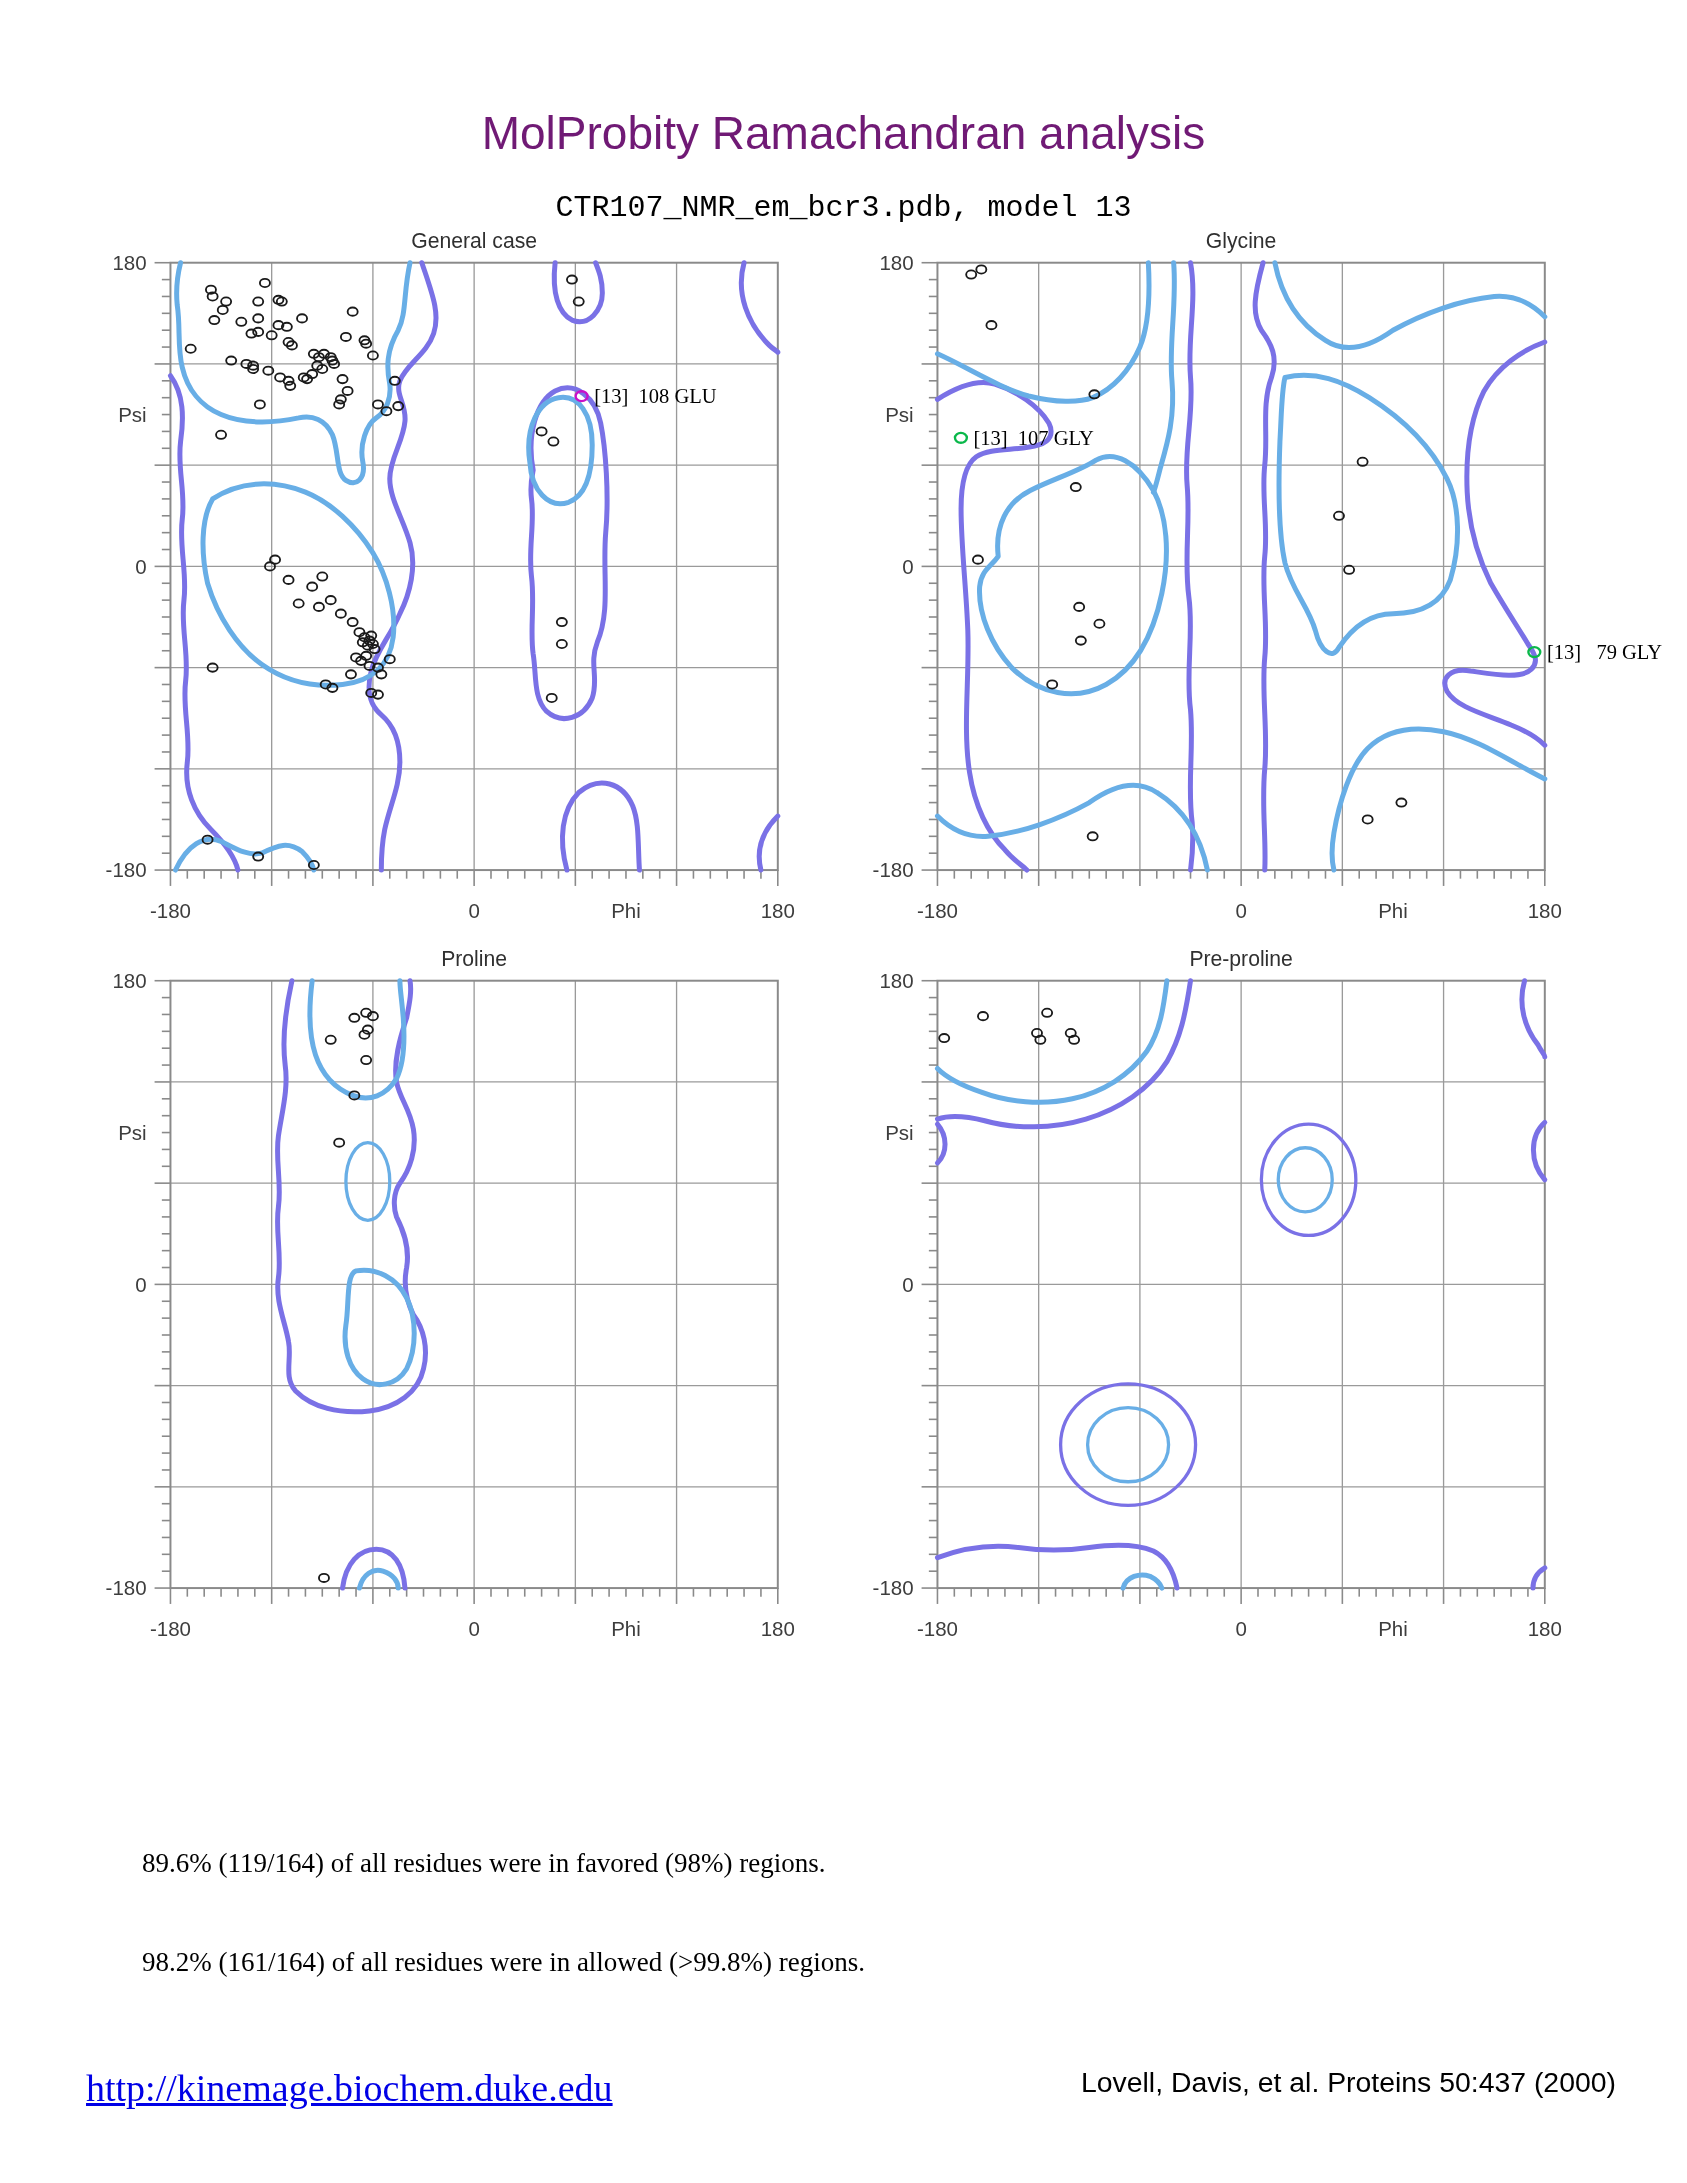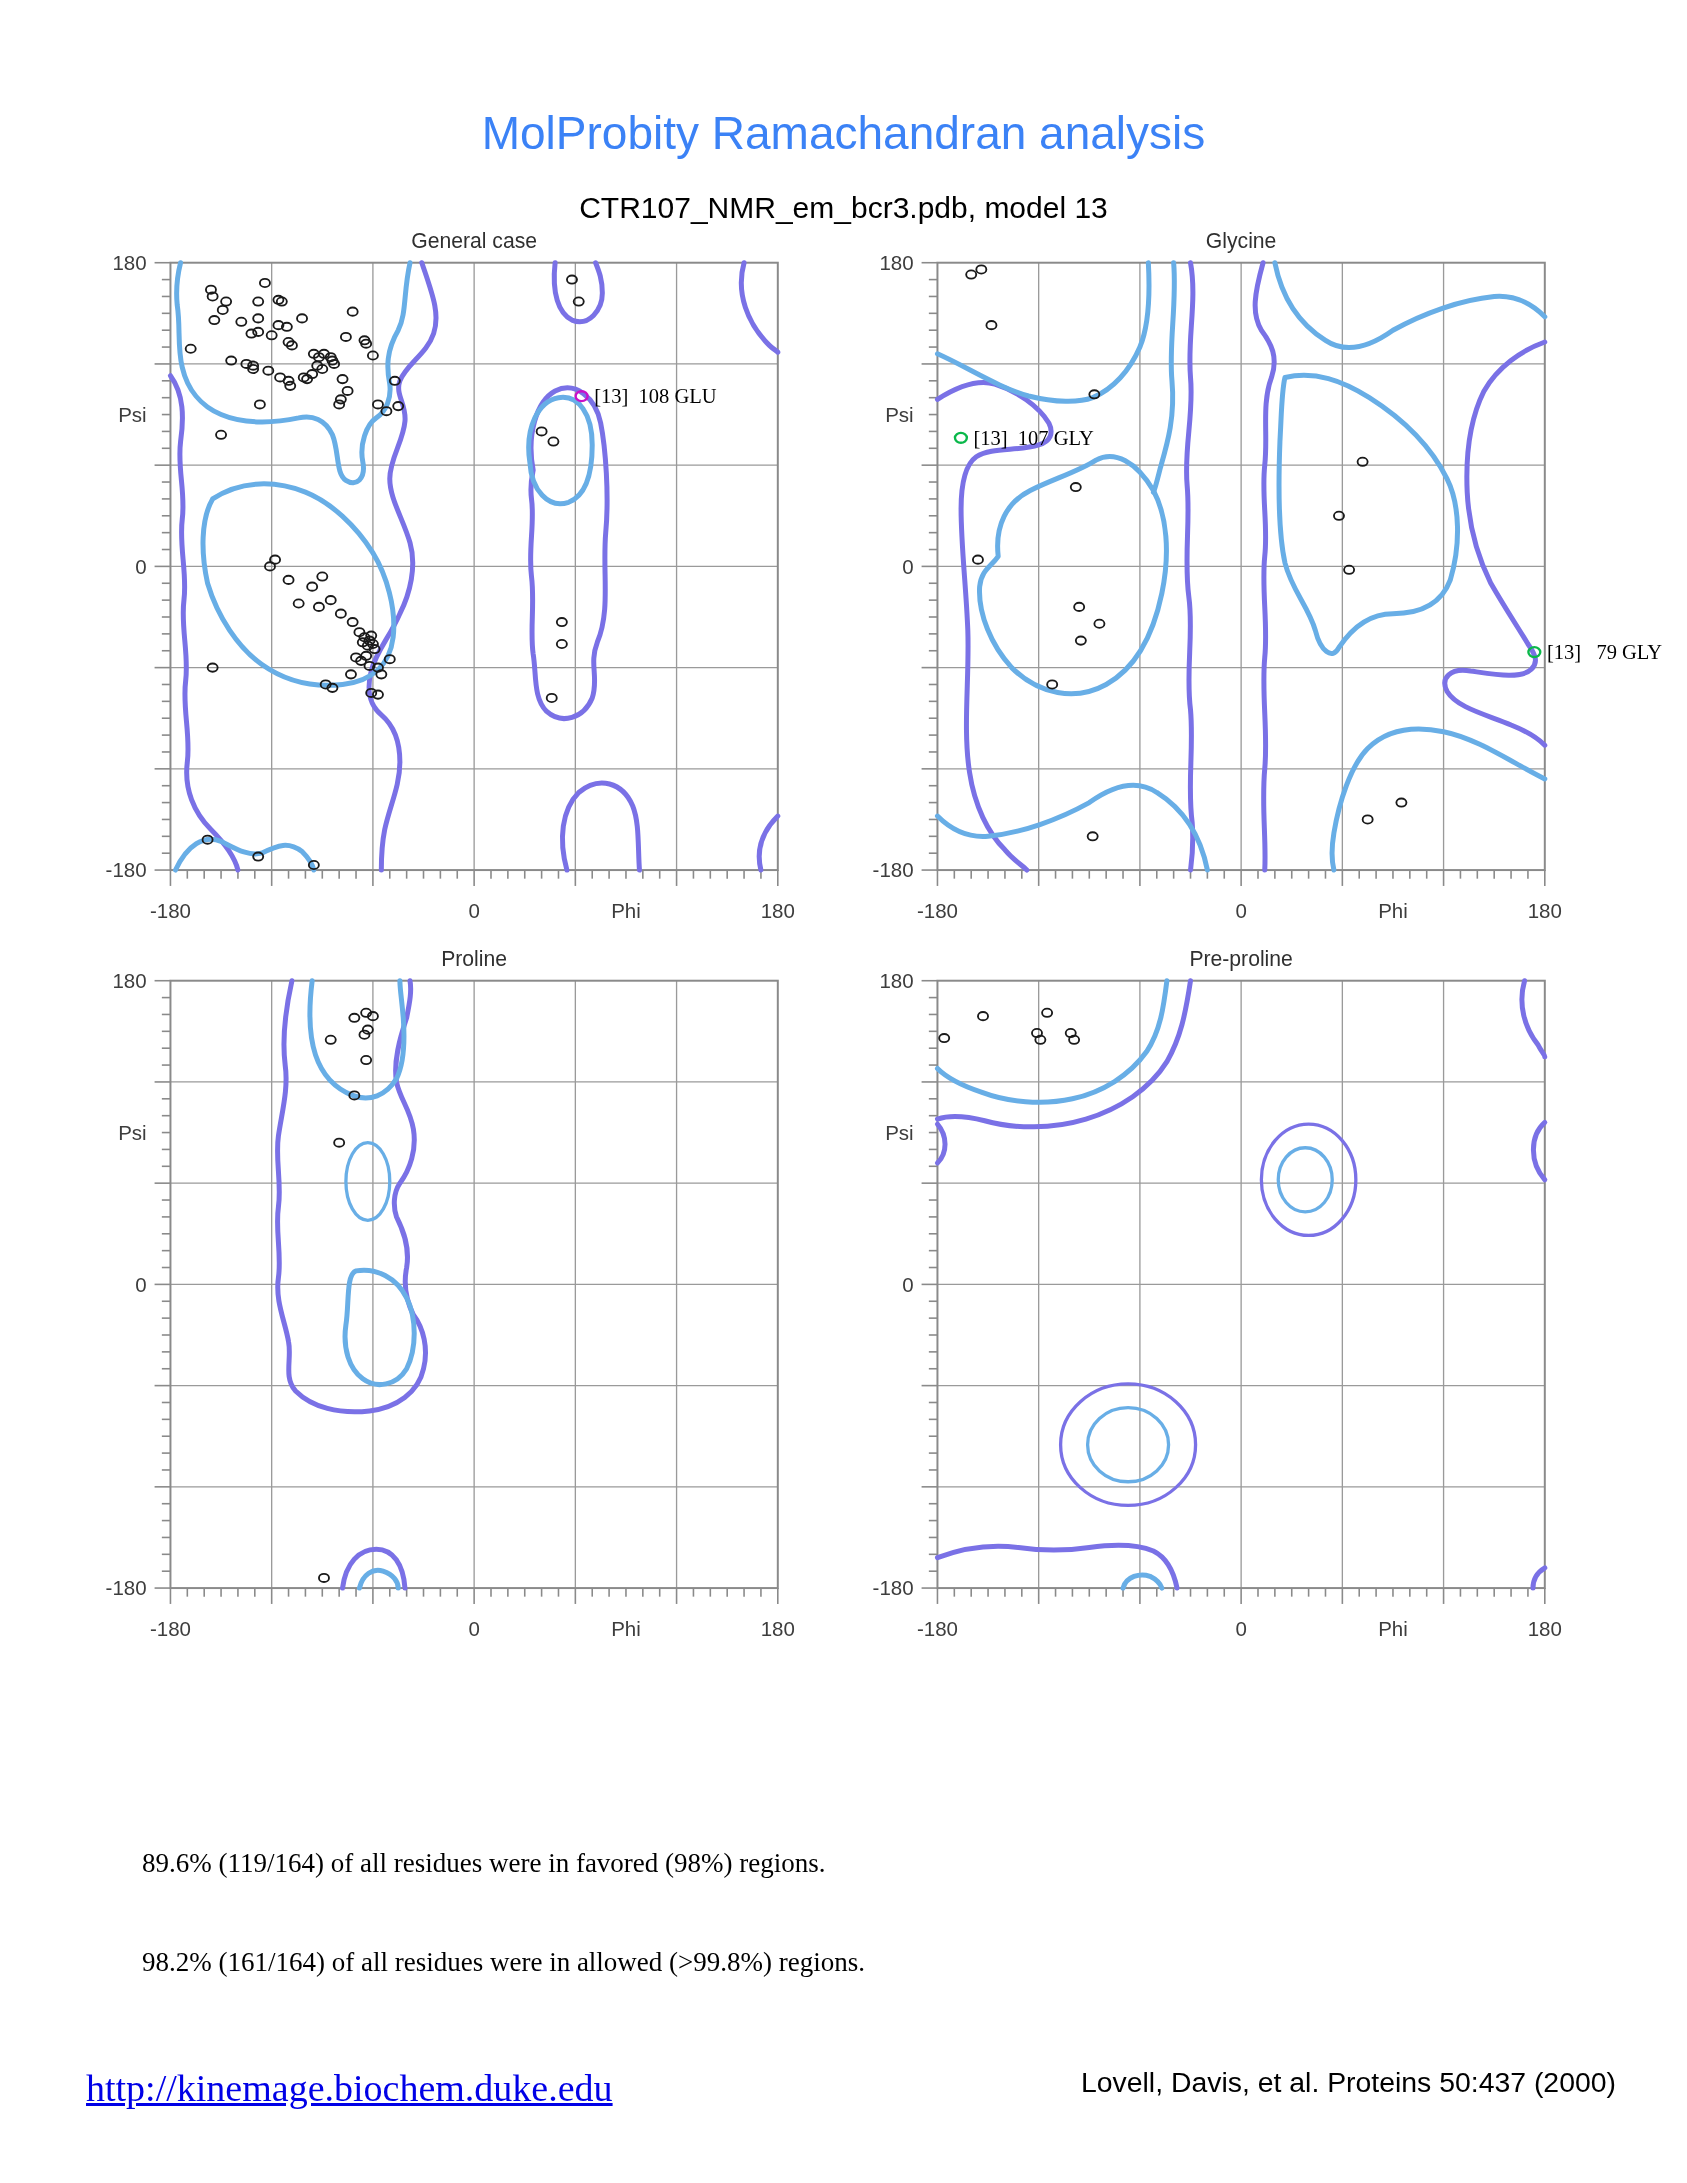--- a/index.html
+++ b/index.html
@@ -1,21 +1,21 @@
 <!DOCTYPE html>
 <html style="font-size:10.6px"><head>
 <meta charset="utf-8">
 <style>
   html,body{margin:0;padding:0;background:#ffffff;}
   body{width:1687px;height:2183px;position:relative;overflow:hidden;
        font-family:"Liberation Sans",sans-serif;}
   .page-title{position:absolute;left:0;top:106px;width:1687px;text-align:center;
-       font-size:46px;color:#3b82f6;letter-spacing:0px;}
+       font-size:46px;color:#701a75;letter-spacing:0px;}
   .page-subtitle{position:absolute;left:0;top:191px;width:1687px;text-align:center;
-       font-family:Liberation Sans, sans-serif;font-size:30px;color:#000;}
+       font-family:Liberation Mono, monospace;font-size:30px;color:#000;}
   .plot-box{position:absolute;width:827px;height:741px;}
   .plot-box svg{position:absolute;left:0;top:0;overflow:visible;}
   #plot-general{left:99px;top:225px;}
   #plot-glycine{left:866px;top:225px;}
   #plot-proline{left:99px;top:943px;}
   #plot-preproline{left:866px;top:943px;}
   .stats{position:absolute;left:142px;top:1786px;font-family:"Liberation Serif",serif;
        font-size:27px;color:#000;white-space:pre;}
   .stats .line{height:37px;}
   .stats .gap{height:36px;}

